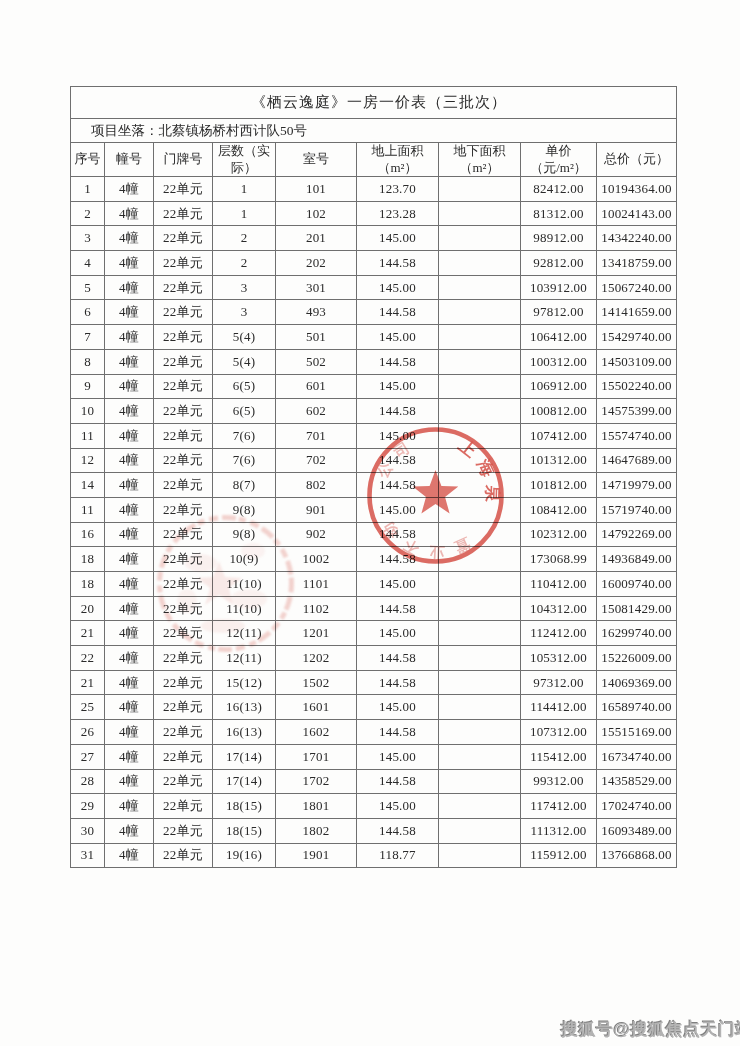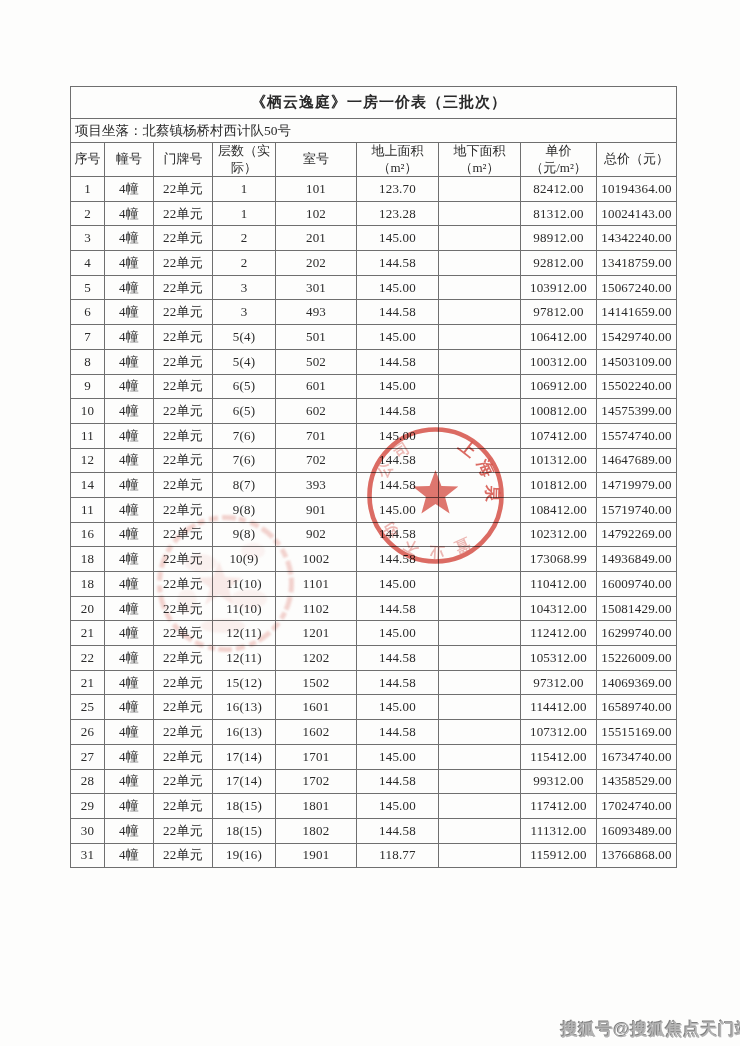--- a/index.html
+++ b/index.html
@@ -28,28 +28,28 @@
     font-weight:normal;
     overflow:hidden;
   }
   col.c1{width:34px}col.c2{width:49px}col.c3{width:59px}
   col.c4{width:63px}col.c5{width:81px}col.c6{width:82px}
   col.c7{width:82px}col.c8{width:76px}col.c9{width:80px}
 
   tr.title-row td{
     height:31px;
     font-size:15px;
-    font-weight:bold;
+    font-weight:normal;
     letter-spacing:1px;
     padding-left:12px;
   }
   tr.location-row td{
     height:23px;
     text-align:left;
-    padding-left:4px;
+    padding-left:20px;
     font-size:13.5px;
   }
   tr.header-row th{
     height:33px;
     white-space:pre-line;
     line-height:1.25;
     font-size:13px;
   }
   tbody.data-rows td{
     height:23.7px;
@@ -245,21 +245,21 @@
           <td>144.58</td>
           <td></td>
           <td>101312.00</td>
           <td>14647689.00</td>
         </tr>
         <tr>
           <td>14</td>
           <td>4幢</td>
           <td>22单元</td>
           <td>8(7)</td>
-          <td>393</td>
+          <td>802</td>
           <td>144.58</td>
           <td></td>
           <td>101812.00</td>
           <td>14719979.00</td>
         </tr>
         <tr>
           <td>11</td>
           <td>4幢</td>
           <td>22单元</td>
           <td>9(8)</td>

